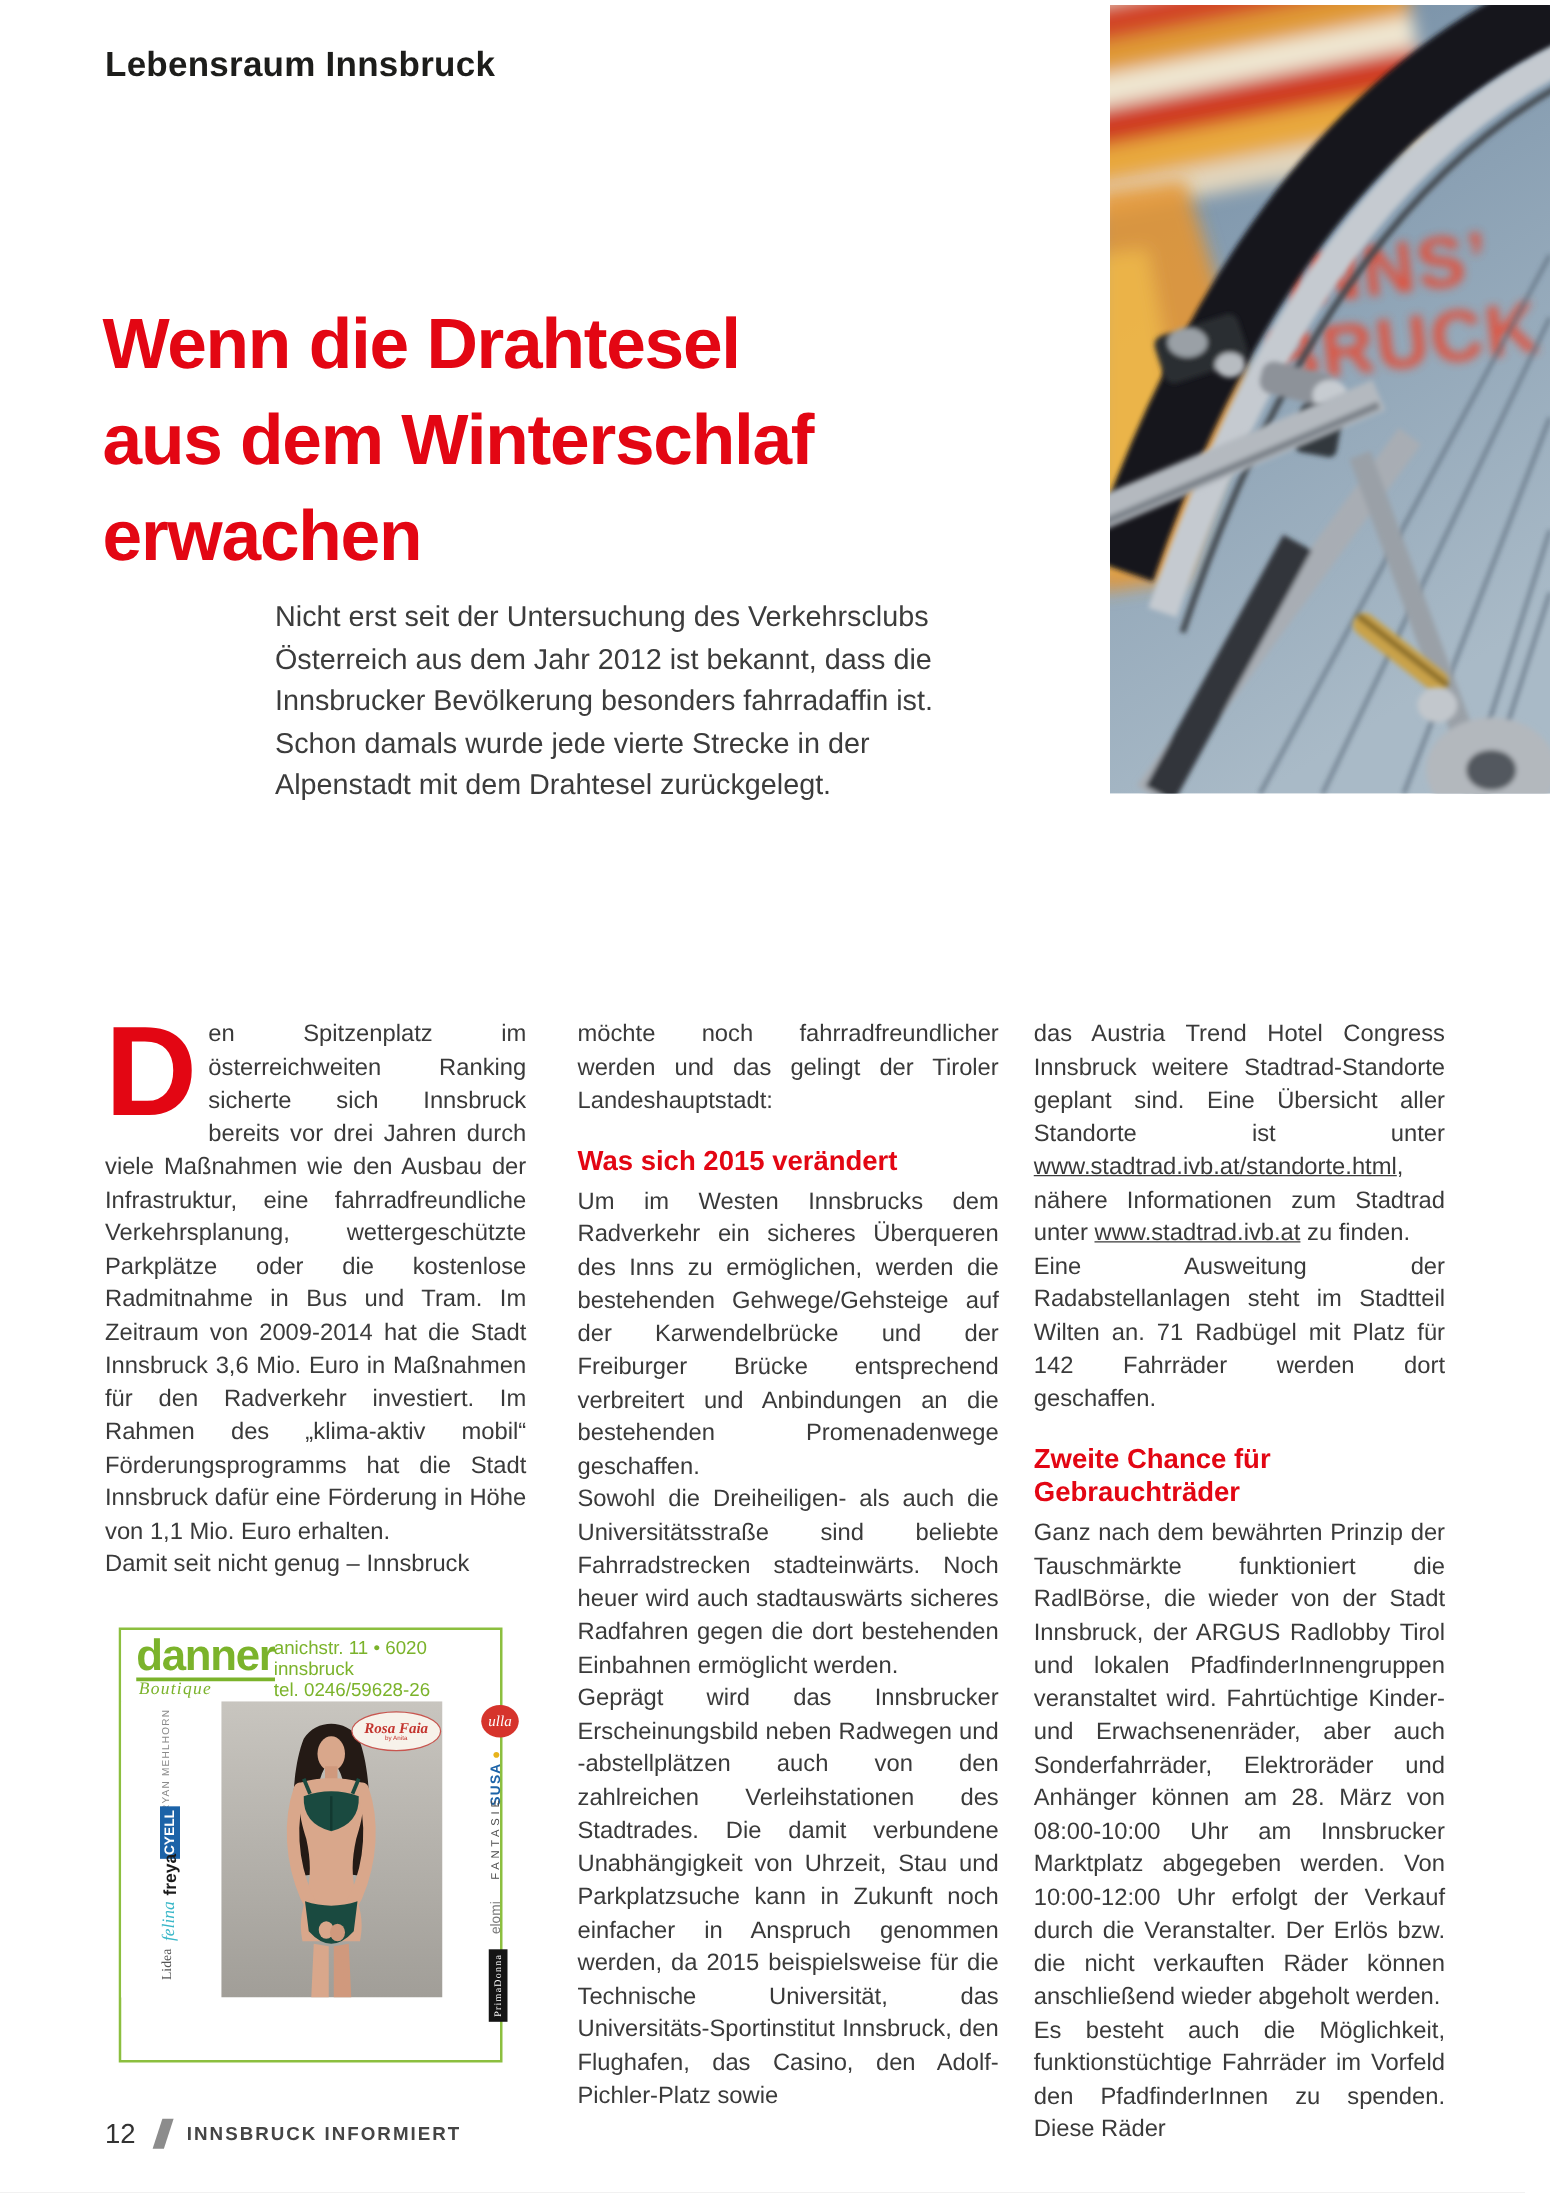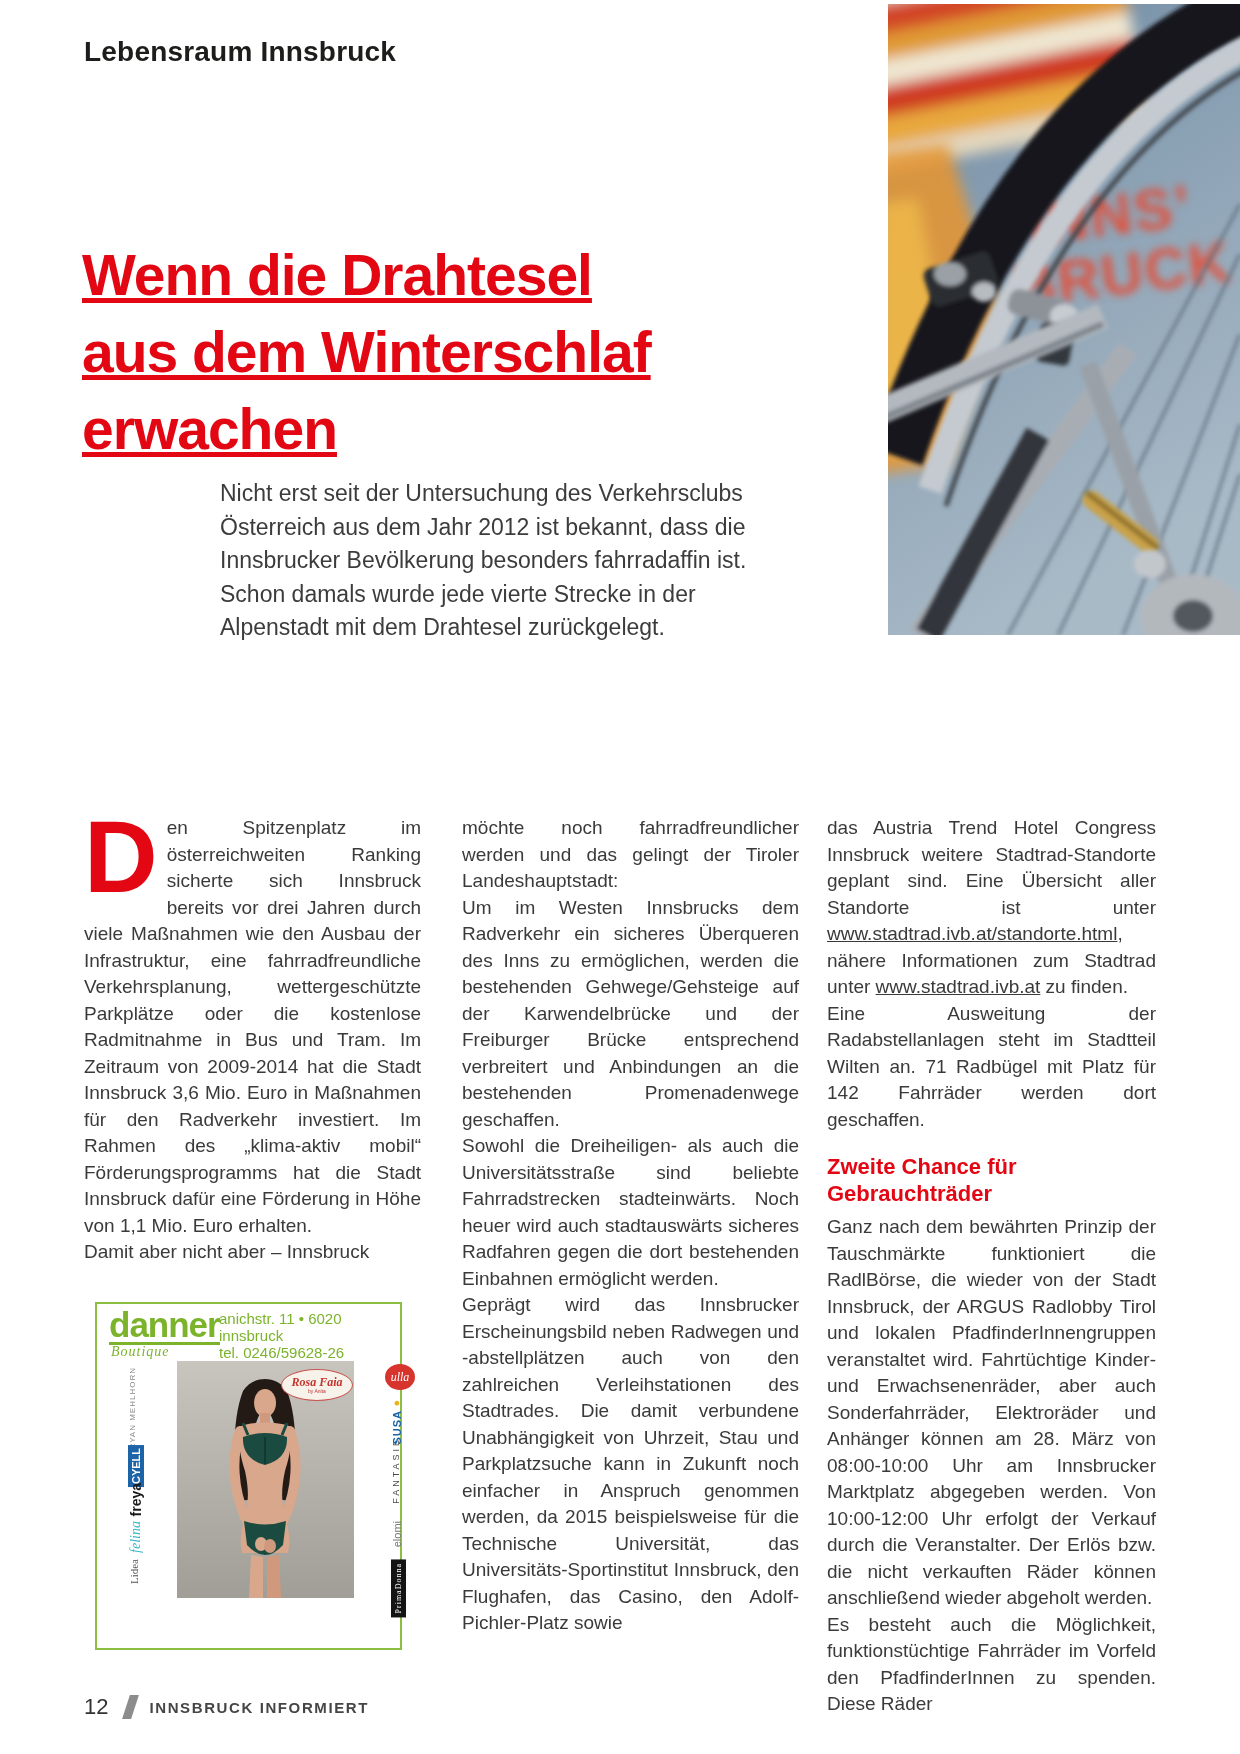--- a/index.html
+++ b/index.html
@@ -199,35 +199,36 @@
       </g>
       <ellipse cx="262" cy="560" rx="16" ry="14" fill="#c2c7cc" filter="url(#b2)"></ellipse>
 
       <g filter="url(#b2)">
         <ellipse cx="305" cy="612" rx="52" ry="42" fill="#b3b8bd"></ellipse>
         <ellipse cx="305" cy="612" rx="20" ry="16" fill="#53585e"></ellipse>
       </g>
     </svg>
   </div>
 
-  <h1 class="headline" style="margin:0;text-decoration:underline;">
+  <h1 class="headline" style="margin:0;">
     <span>Wenn die Drahtesel</span>
     <span>aus dem Winterschlaf</span>
     <span>erwachen</span>
   </h1>
 
   <div class="lead">Nicht erst seit der Untersuchung des Verkehrsclubs Österreich aus dem Jahr 2012 ist bekannt, dass die Innsbrucker Bevölkerung besonders fahrradaffin ist. Schon damals wurde jede vierte Strecke in der Alpenstadt mit dem Drahtesel zurückgelegt.</div>
 
   <div class="col col1">
     <p><span class="dropcap">D</span><span>en Spitzenplatz im österreichweiten Ranking sicherte sich Innsbruck bereits vor drei Jahren durch viele Maßnahmen wie den Ausbau der Infrastruktur, eine fahrradfreundliche Verkehrsplanung, wettergeschützte Parkplätze oder die kostenlose Radmitnahme in Bus und Tram. Im Zeitraum von 2009-2014 hat die Stadt Innsbruck 3,6 Mio. Euro in Maßnahmen für den Radverkehr investiert. Im Rahmen des „klima-aktiv mobil“ Förderungsprogramms hat die Stadt Innsbruck dafür eine Förderung in Höhe von 1,1 Mio. Euro erhalten.</span></p>
-    <p>Damit aber nicht aber – Innsbruck</p>
+    <p>Damit seit nicht genug – Innsbruck</p>
   </div>
 
   <div class="col col2">
     <p>möchte noch fahrradfreundlicher werden und das gelingt der Tiroler Landeshauptstadt:</p>
+    <div class="subhead">Was sich 2015 verändert</div>
     <p>Um im Westen Innsbrucks dem Radverkehr ein sicheres Überqueren des Inns zu ermöglichen, werden die bestehenden Gehwege/Gehsteige auf der Karwendelbrücke und der Freiburger Brücke entsprechend verbreitert und Anbindungen an die bestehenden Promenadenwege geschaffen.</p>
     <p>Sowohl die Dreiheiligen- als auch die Universitätsstraße sind beliebte Fahrradstrecken stadteinwärts. Noch heuer wird auch stadtauswärts sicheres Radfahren gegen die dort bestehenden Einbahnen ermöglicht werden.</p>
     <p>Geprägt wird das Innsbrucker Erscheinungsbild neben Radwegen und -abstellplätzen auch von den zahlreichen Verleihstationen des Stadtrades. Die damit verbundene Unabhängigkeit von Uhrzeit, Stau und Parkplatzsuche kann in Zukunft noch einfacher in Anspruch genommen werden, da 2015 beispielsweise für die Technische Universität, das Universitäts-Sportinstitut Innsbruck, den Flughafen, das Casino, den Adolf-Pichler-Platz sowie</p>
   </div>
 
   <div class="col col3">
     <p><span>das Austria Trend Hotel Congress Innsbruck weitere Stadtrad-Standorte geplant sind. Eine Übersicht aller Standorte ist unter </span><a href="#" class="article-link">www.stadtrad.ivb.at/standorte.html</a><span>, nähere Informationen zum Stadtrad unter </span><a href="#" class="article-link">www.stadtrad.ivb.at</a><span> zu finden.</span></p>
     <p>Eine Ausweitung der Radabstellanlagen steht im Stadtteil Wilten an. 71 Radbügel mit Platz für 142 Fahrräder werden dort geschaffen.</p>
     <div class="subhead">Zweite Chance für Gebrauchträder</div>
     <p>Ganz nach dem bewährten Prinzip der Tauschmärkte funktioniert die RadlBörse, die wieder von der Stadt Innsbruck, der ARGUS Radlobby Tirol und lokalen PfadfinderInnengruppen veranstaltet wird. Fahrtüchtige Kinder- und Erwachsenenräder, aber auch Sonderfahrräder, Elektroräder und Anhänger können am 28. März von 08:00-10:00 Uhr am Innsbrucker Marktplatz abgegeben werden. Von 10:00-12:00 Uhr erfolgt der Verkauf durch die Veranstalter. Der Erlös bzw. die nicht verkauften Räder können anschließend wieder abgeholt werden.</p>

